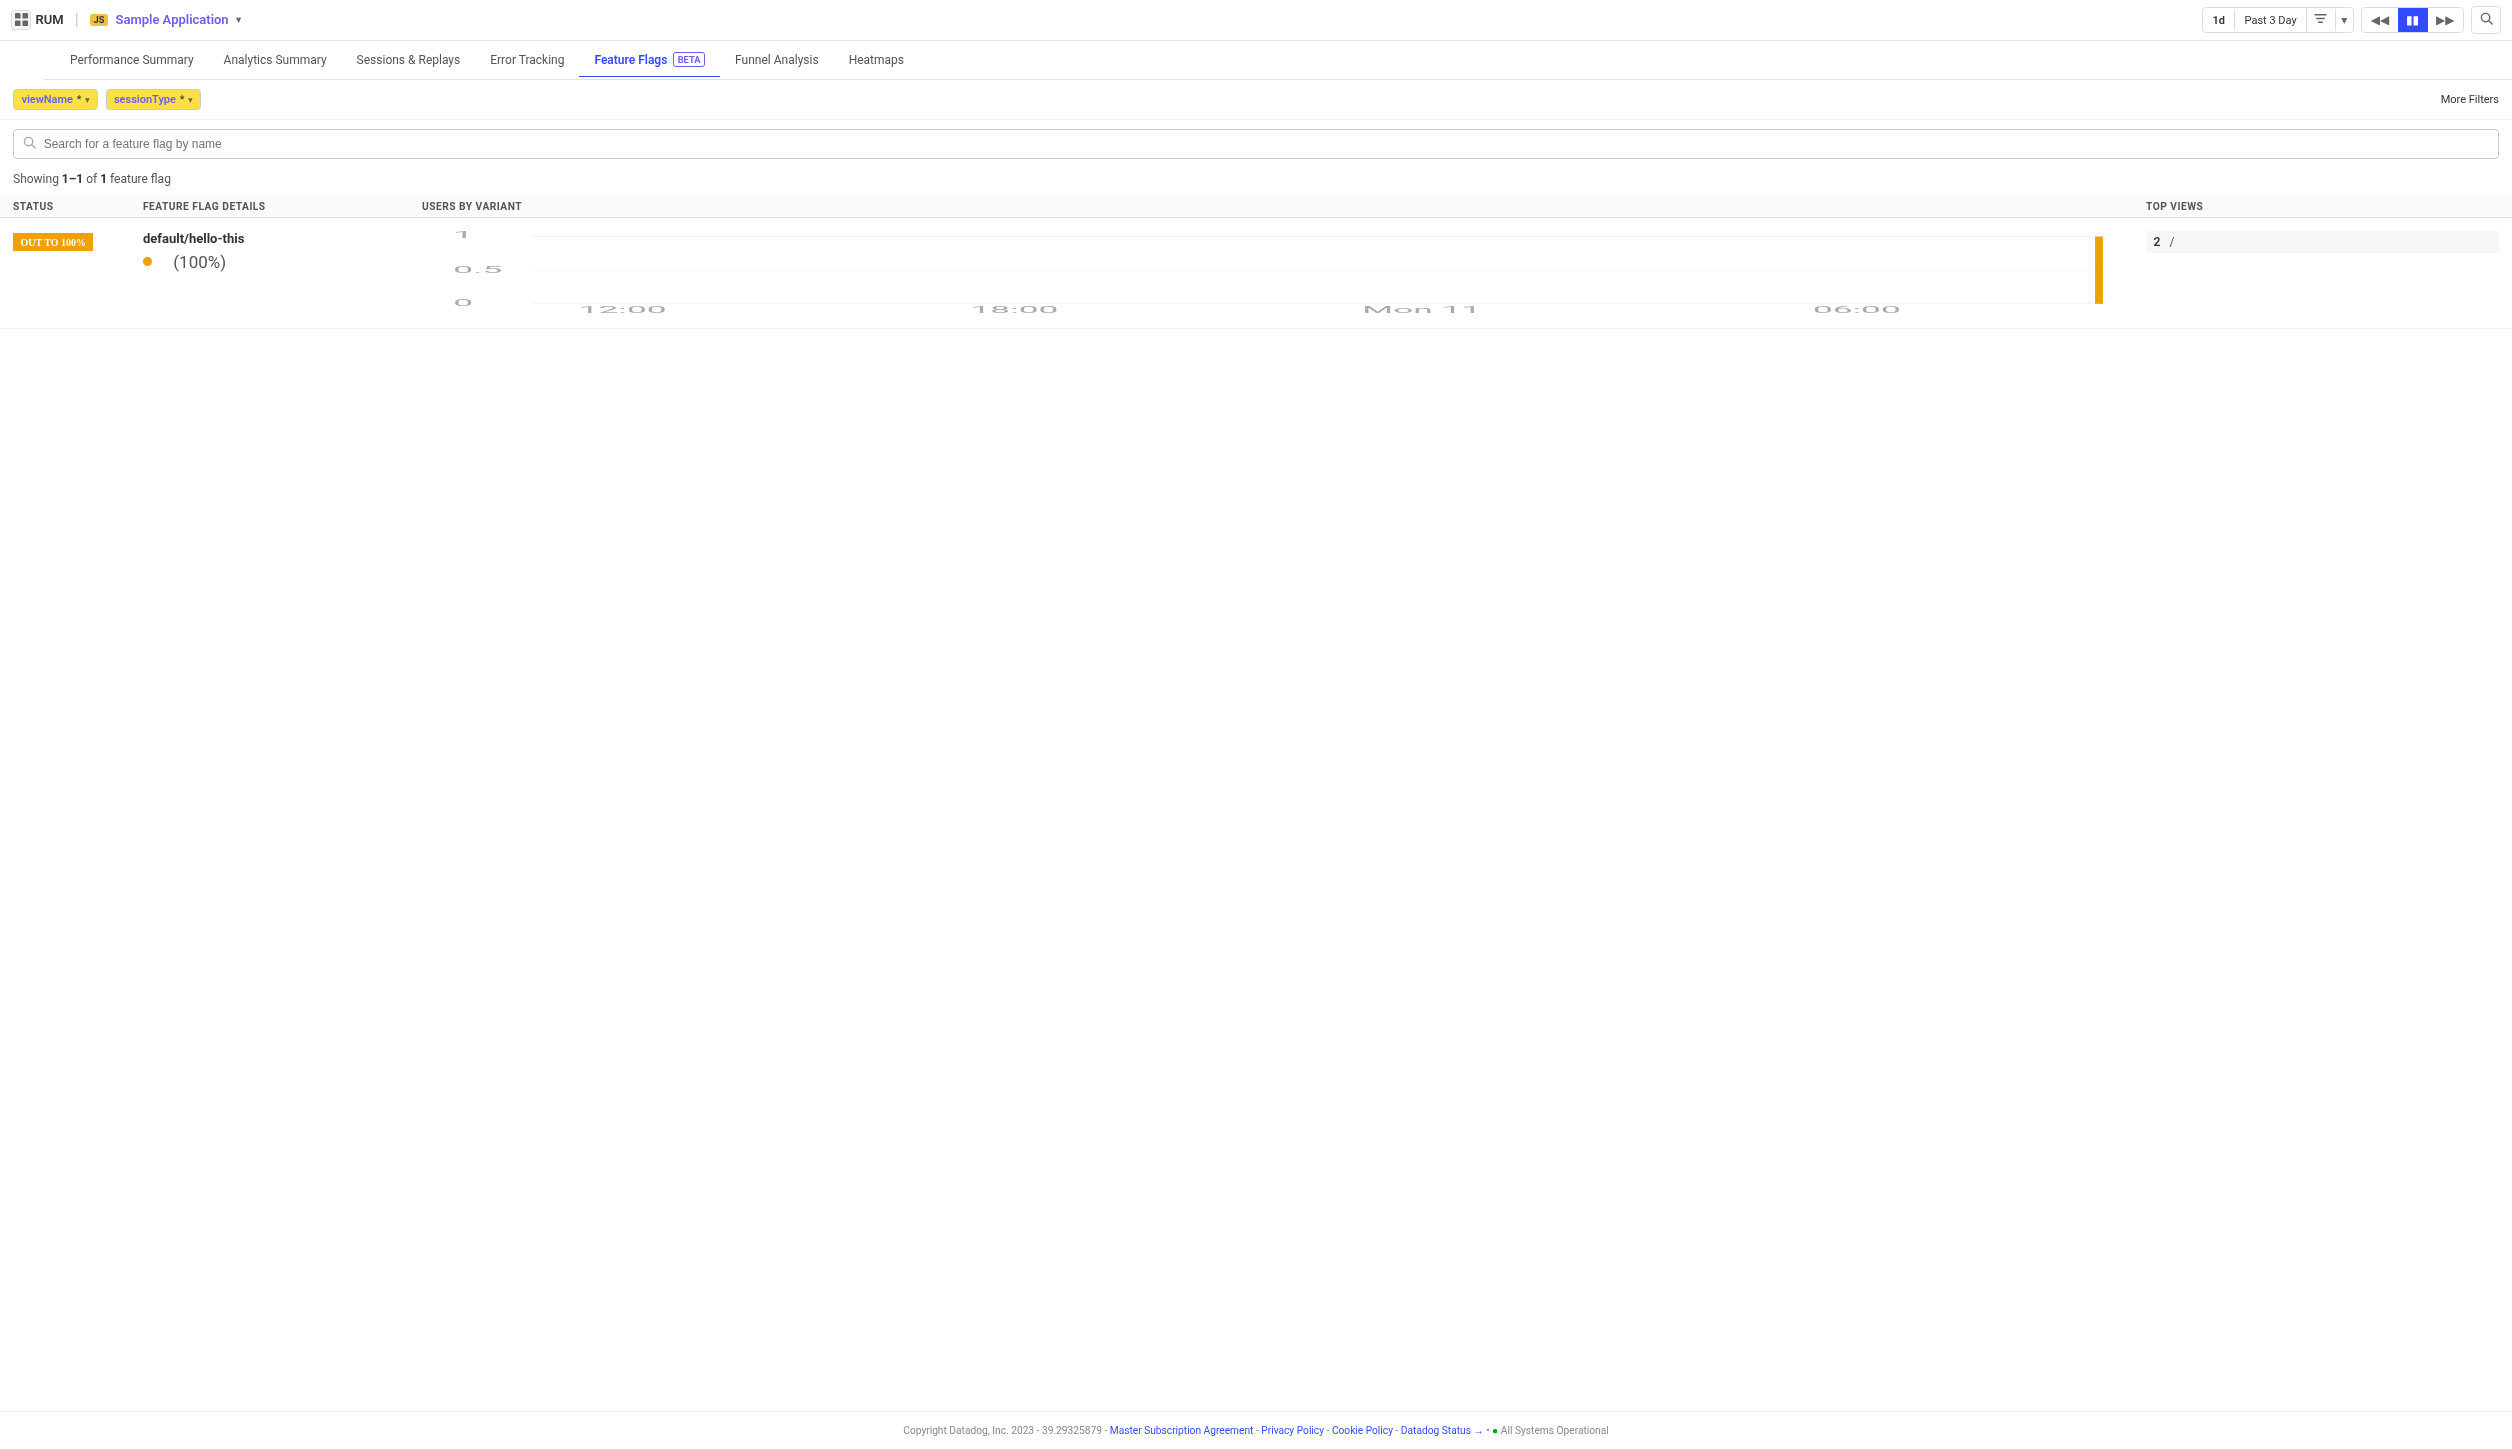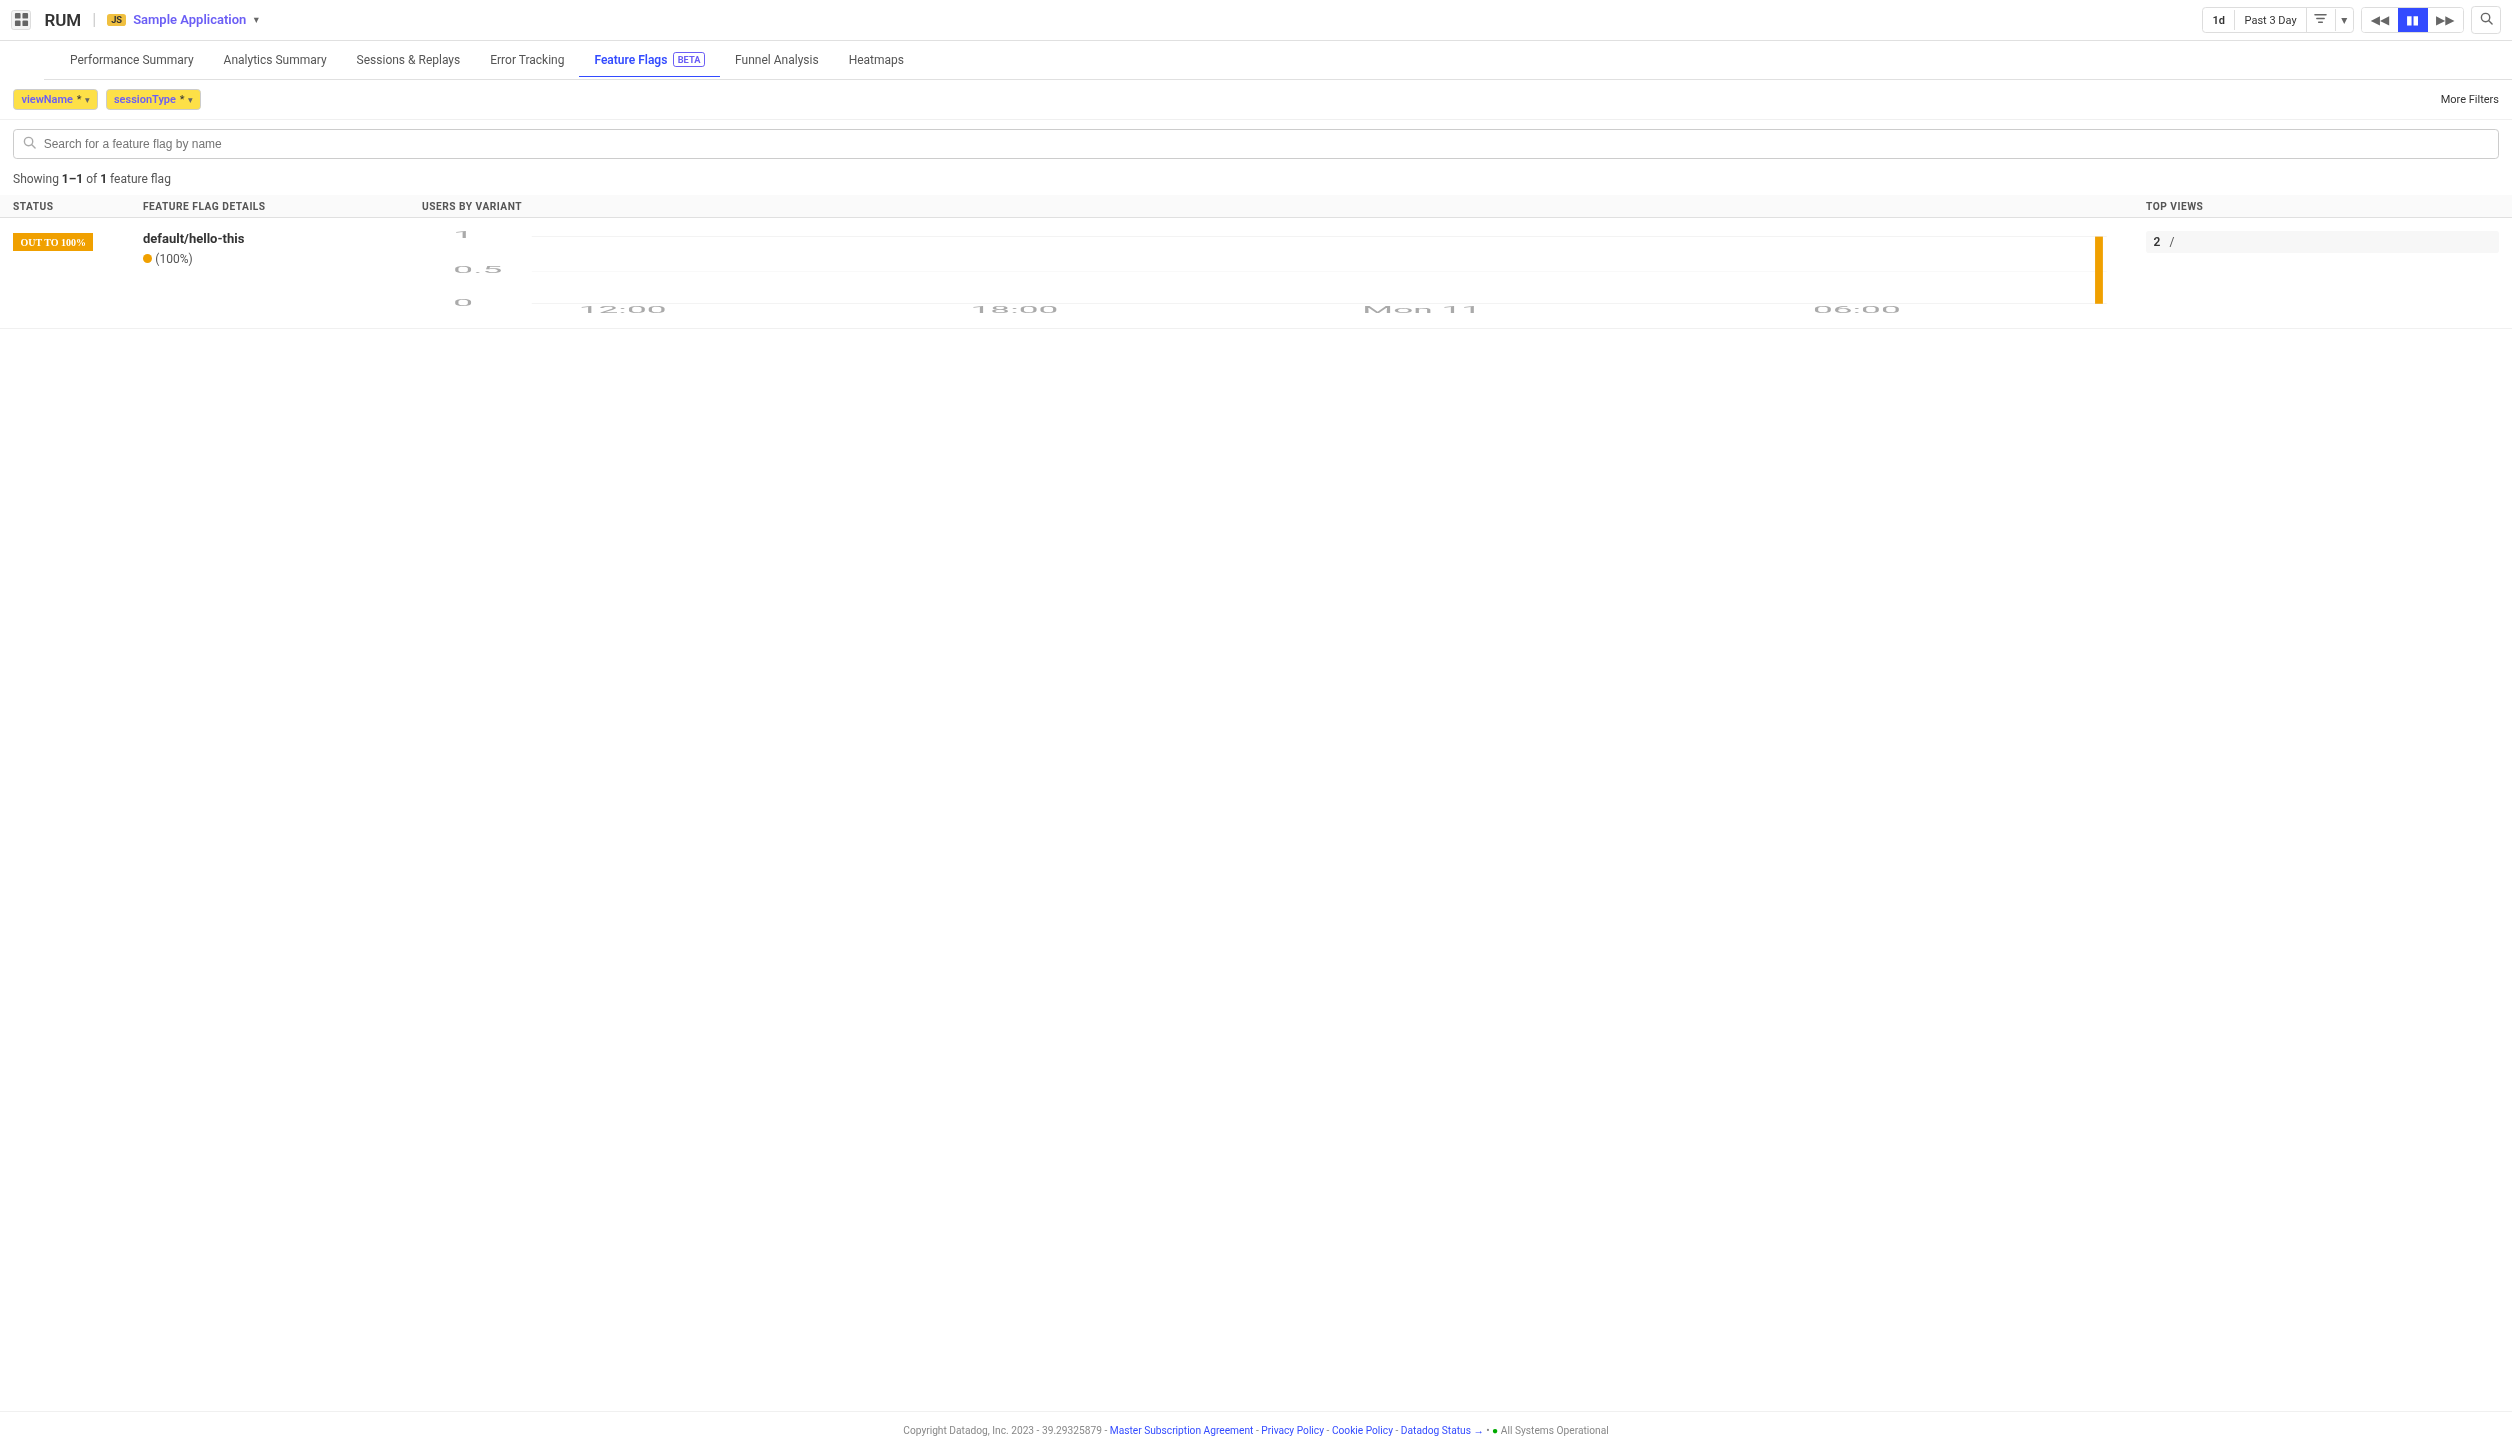--- a/index.html
+++ b/index.html
@@ -5,21 +5,21 @@
     * { box-sizing: border-box; margin: 0; padding: 0; }
     body { font-family: -apple-system, BlinkMacSystemFont, "Segoe UI", Roboto, sans-serif; font-size: 12px; color: #333; background: #fff; }
 
     
     .topbar {
       display: flex; align-items: center; justify-content: space-between;
       height: 41px; padding: 0 11px; border-bottom: 0.9px solid #e0e0e0;
       background: #fff;
     }
     .topbar-left { display: flex; align-items: center; gap: 7.4px; }
-    .rum-logo { display: flex; align-items: center; gap: 13px; font-weight: 600; font-size: 17px; color: #333; }
+    .rum-logo { display: flex; align-items: center; gap: 4px; font-weight: 600; font-size: 13px; color: #333; }
     .rum-icon { width: 20.4px; height: 20.4px; background: #f5f5f5; border: 0.9px solid #ddd; border-radius: 2.8px; display: flex; align-items: center; justify-content: center; font-size: 9.3px; color: #666; }
     .app-name { color: #6b5ef5; font-weight: 600; font-size: 13px; }
     .app-js-badge { background: #f0c040; color: #333; border-radius: 2.8px; font-size: 9.3px; font-weight: 700; padding: 0.9px 3.7px; }
     .sep { color: #ccc; font-size: 16.7px; margin: 0 3.7px; }
     .chevron-down { font-size: 10.2px; color: #666; cursor: pointer; }
 
     .topbar-right { display: flex; align-items: center; gap: 7.4px; }
     .time-range { display: flex; align-items: center; border: 0.9px solid #ddd; border-radius: 3.7px; overflow: hidden; }
     .time-1d { padding: 3.7px 9.3px; background: #fff; font-size: 11px; font-weight: 600; color: #333; border-right: 0.9px solid #ddd; }
     .time-label { padding: 3.7px 9.3px; font-size: 11px; color: #333; }
@@ -58,21 +58,21 @@
 
     
     .table-header { display: grid; grid-template-columns: 130px 279px 1fr 353px; padding: 5.6px 13px; border-bottom: 0.9px solid #e0e0e0; background: #fafafa; }
     .table-header-cell { font-size: 10.2px; font-weight: 700; color: #555; text-transform: uppercase; letter-spacing: 0.5px; }
 
     .table-row { display: grid; grid-template-columns: 130px 279px 1fr 353px; padding: 13px; border-bottom: 0.9px solid #f0f0f0; align-items: start; min-height: 93px; }
 
     .status-badge { display: inline-flex; align-items: center; background: #f0a000; color: #fff; font-size: 10px; font-weight: 700; padding: 3.7px 7.4px; border-radius: 0; white-space: nowrap; font-family: Liberation Serif, serif; }
 
     .flag-name { font-size: 13px; font-weight: 700; color: #333; margin-bottom: 5.6px; }
-    .flag-variant { display: flex; align-items: center; gap: 3px; font-size: 12px; color: #555; }
+    .flag-variant { display: flex; align-items: center; gap: 21px; font-size: 17px; color: #555; }
     .variant-dot { width: 9.3px; height: 9.3px; border-radius: 50%; background: #f0a000; }
 
     
     .top-views-row { display: flex; align-items: center; gap: 9.3px; padding: 3.7px 7.4px; background: #f7f7f7; border-radius: 2.8px; }
     .top-views-count { font-size: 12px; font-weight: 600; color: #333; }
     .top-views-path { font-size: 12px; color: #555; }
 
     
     .footer { text-align: center; padding: 13px; font-size: 10.2px; color: #888; border-top: 0.9px solid #f0f0f0; position: fixed; bottom: 0; left: 0; right: 0; background: #fff; }
     .footer a { color: #334bff; text-decoration: none; }

